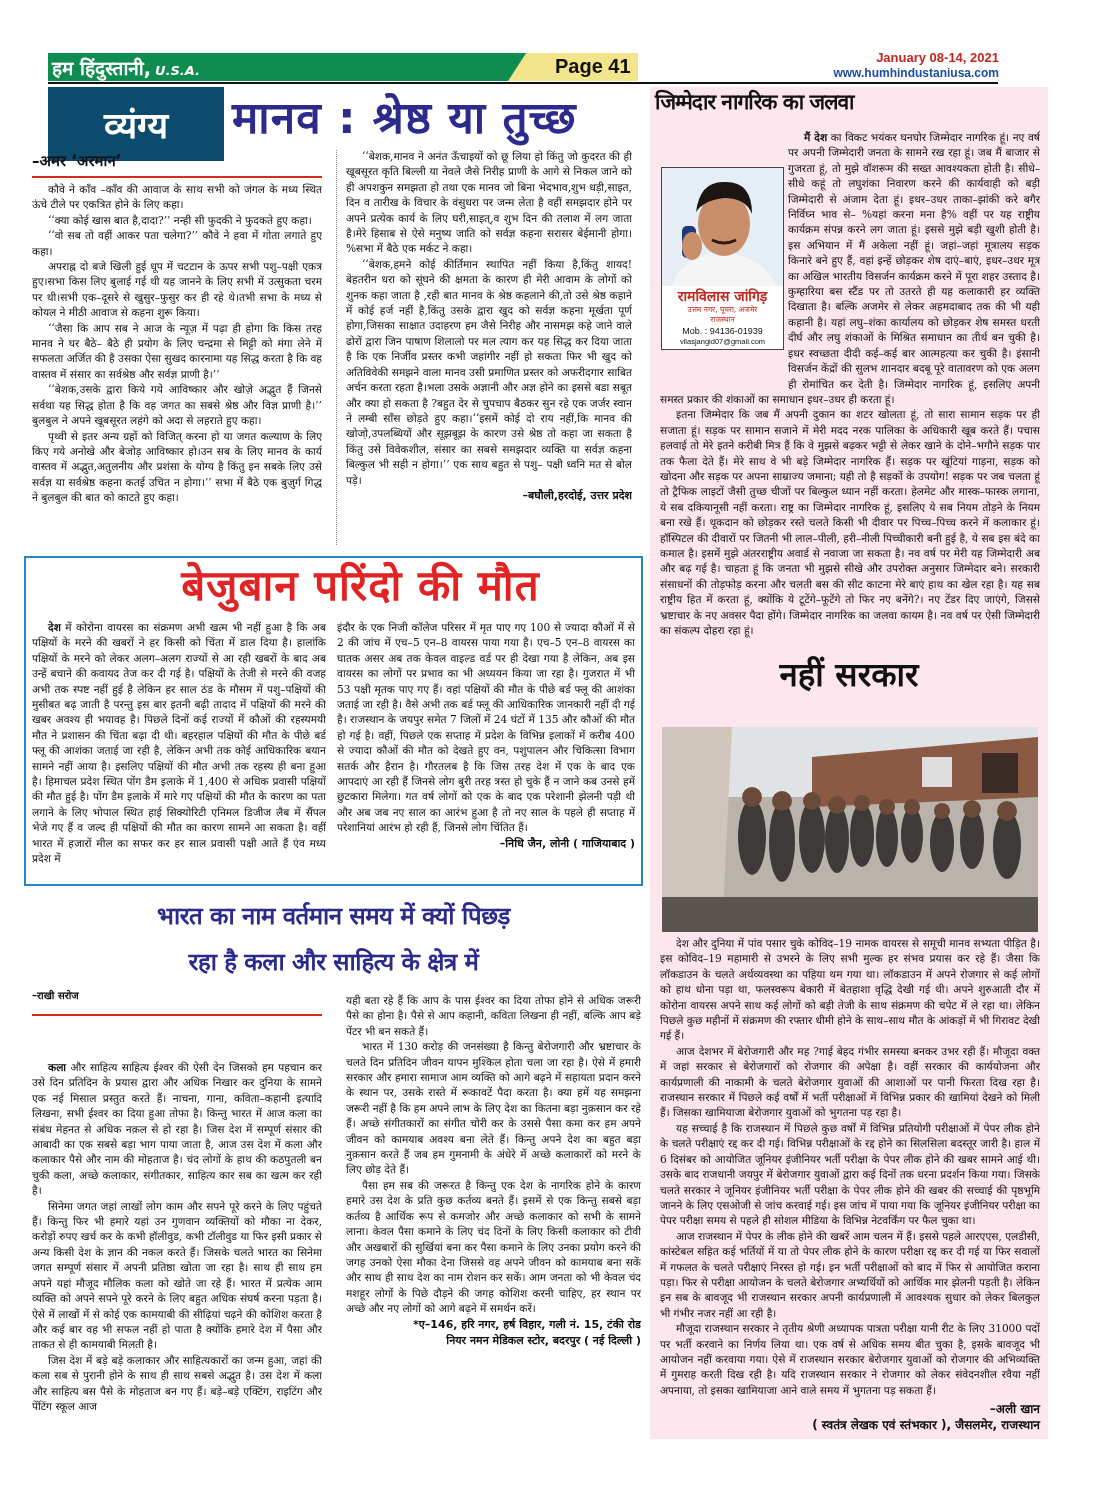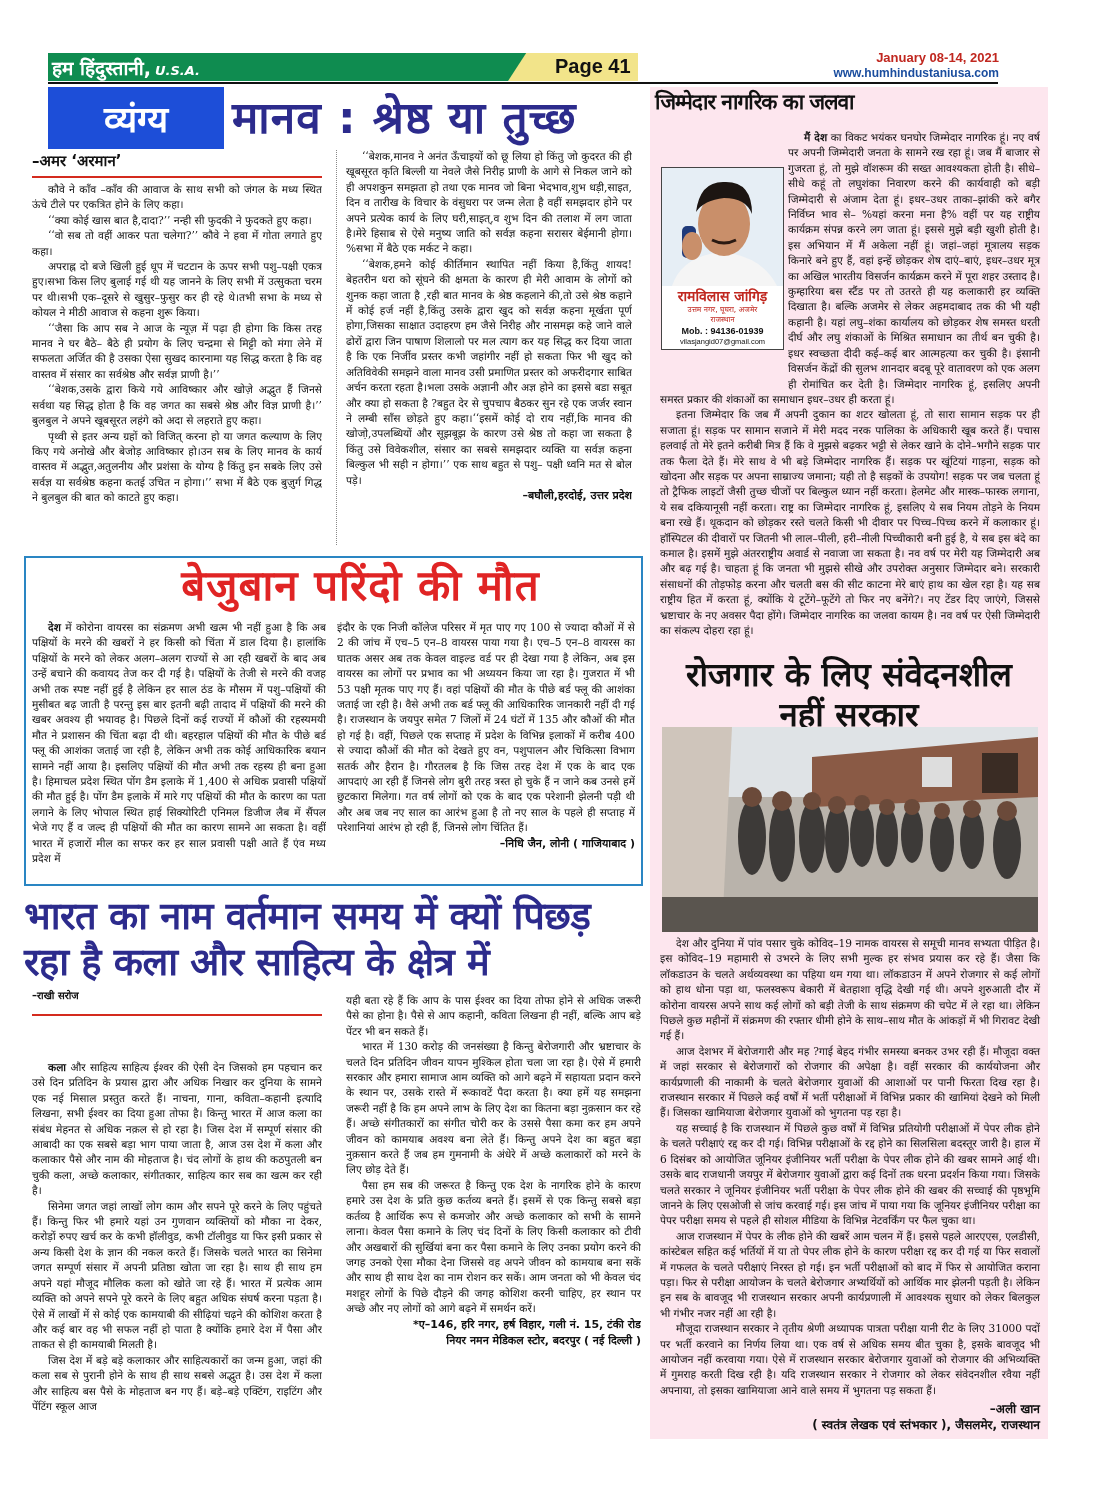--- a/index.html
+++ b/index.html
@@ -14,56 +14,56 @@
   #masthead-bar { left: 48px; top: 53px; width: 590px; height: 28px; background: #0f8c50; }
   #masthead-title { left: 52px; top: 55px; font-family: "DejaVu Sans", sans-serif; font-weight: bold; color: #fff; font-size: 19px; }
   #masthead-sub { font-style: italic; font-size: 13px; margin-left: 4px; margin-top: 48px; }
   #page-tab { left: 508px; top: 53px; width: 130px; height: 28px; background: #f2e48a; clip-path: polygon(14% 0, 100% 0, 100% 100%, 0 100%); }
   #page-label { left: 555px; top: 55px; font-family: "Liberation Sans", sans-serif; font-weight: bold; font-size: 20px; color: #111; }
   #issue-date { right: 96px; top: 50px; font-family: "Liberation Sans", sans-serif; font-size: 13px; font-weight: bold; color: #c0271f; text-align: right; }
   #website { right: 96px; top: 66px; font-family: "Liberation Sans", sans-serif; font-size: 12px; font-weight: bold; color: #1a4d9e; text-align: right; }
   #masthead-rule { left: 48px; top: 82px; width: 950px; height: 2px; background: #111; }
 
   
-  #satire-tag { left: 48px; top: 87px; width: 176px; height: 62px; background: #1d4ed8; display:flex; align-items:center; justify-content:center; }
+  #satire-tag { left: 48px; top: 87px; width: 176px; height: 74px; background: #0c4a6e; display:flex; align-items:center; justify-content:center; }
   #satire-tag span { font-family: "DejaVu Sans", sans-serif; font-weight: bold; font-size: 36px; color: #fff; }
   #satire-headline { left: 232px; top: 86px; font-family: "DejaVu Sans", sans-serif; font-weight: bold; font-size: 44px; color: #2c2b8c; letter-spacing: 1px; }
   #satire-author { left: 32px; top: 150px; font-family: "DejaVu Sans", sans-serif; font-weight: bold; font-size: 15px; }
   #satire-rule { left: 32px; top: 176px; width: 290px; height: 2px; background: #d42b1e; }
   #satire-col1 { left: 32px; top: 182px; width: 290px; height: 364px; overflow: hidden; }
   #satire-col2 { left: 346px; top: 149px; width: 286px; height: 400px; overflow: hidden; }
   .coldivider { width: 0; border-left: 1px dotted #888; }
   #divider-satire { left: 336px; top: 150px; height: 395px; }
 
   
   #pink-box { left: 650px; top: 87px; width: 398px; height: 1352px; background: #fde6ee; }
   #civic-headline { left: 655px; top: 87px; font-family: "DejaVu Sans", sans-serif; font-weight: bold; font-size: 21px; color: #111; letter-spacing: -1px; }
   #civic-body { left: 660px; top: 130px; width: 380px; }
   #author-photo-box { left: 661px; top: 167px; width: 123px; height: 183px; border: 1px solid #444; background: #fff; }
   #author-photo { left: 662px; top: 168px; width: 121px; height: 118px; background: linear-gradient(180deg, #dfe9f2 0%, #eef3f7 100%); overflow: hidden; }
   #author-caption { left: 662px; top: 288px; width: 121px; text-align: center; }
   #author-name { font-family: "DejaVu Sans", sans-serif; font-weight: bold; color: #c0271f; font-size: 14px; line-height: 17px; display:block; }
   #author-addr { font-family: "DejaVu Sans", sans-serif; color: #c0271f; font-size: 7.5px; line-height: 10px; display:block; }
-  #author-mob { font-family: "Liberation Sans", sans-serif; font-weight: bold; font-size: 9px; line-height: 12px; display:block; }
+  #author-mob { font-family: "Liberation Sans", sans-serif; font-weight: normal; font-size: 9px; line-height: 12px; display:block; }
   #author-email { font-family: "Liberation Sans", sans-serif; font-size: 7.5px; line-height: 10px; display:block; }
 
   #jobs-headline { left: 650px; top: 655px; width: 398px; text-align: center; font-family: "DejaVu Sans", sans-serif; font-weight: bold; font-size: 33px; line-height: 40px; color: #111; }
   #jobs-photo { left: 662px; top: 727px; width: 376px; height: 205px; overflow: hidden; background: #8a8a8a; }
   #jobs-body { left: 660px; top: 936px; width: 380px; }
   #jobs-signoff { left: 660px; top: 1401px; width: 380px; text-align: right; font-family: "DejaVu Sans", sans-serif; font-weight: bold; font-size: 12px; line-height: 16px; }
 
   
   #birds-box { left: 24px; top: 556px; width: 619px; height: 330px; border: 2px solid #2a86c3; }
   #birds-headline { left: 24px; top: 556px; width: 673px; text-align: center; font-family: "DejaVu Sans", sans-serif; font-weight: bold; font-size: 42px; color: #e02424; line-height: 60px; letter-spacing: 1px; }
   #birds-col1 { left: 32px; top: 620px; width: 294px; height: 250px; overflow: hidden; }
   #birds-col2 { left: 337px; top: 620px; width: 298px; height: 260px; overflow: hidden; }
   #birds-byline { text-align: right; font-family: "DejaVu Sans", sans-serif; font-weight: bold; font-size: 11px; text-indent: 0 !important; }
 
   
-  #art-headline { left: 24px; top: 893px; width: 619px; text-align: left; font-family: "DejaVu Sans", sans-serif; font-weight: bold; font-size: 38px; line-height: 46px; color: #2c2b8c; letter-spacing: -0.5px; }
+  #art-headline { left: 24px; top: 893px; width: 619px; text-align: center; font-family: "DejaVu Sans", sans-serif; font-weight: bold; font-size: 24px; line-height: 46px; color: #2c2b8c; letter-spacing: -0.5px; }
   #art-author { left: 32px; top: 988px; font-family: "DejaVu Sans", sans-serif; font-weight: bold; font-size: 10px; }
   #art-rule { left: 32px; top: 1014px; width: 290px; height: 2px; background: #d42b1e; }
   #art-col1 { left: 32px; top: 1060px; width: 290px; height: 420px; overflow: hidden; }
   #art-col2 { left: 346px; top: 993px; width: 295px; height: 460px; overflow: hidden; }
   #art-address { text-align: right; font-family: "DejaVu Sans", sans-serif; font-weight: bold; font-size: 11px; line-height: 16px; text-indent: 0 !important; }
 
   .lead { font-weight: bold; }
   .signoff-bold { font-family: "DejaVu Sans", sans-serif; font-weight: bold; text-align: right; text-indent: 0 !important; font-size: 11px; }
 </style>
 </head>
@@ -126,21 +126,20 @@
 </div>
 <div class="abs" id="author-caption">
   <span id="author-name">रामविलास जांगिड़</span>
   <span id="author-addr">उत्तम नगर, घूघरा, अजमेर</span>
   <span id="author-addr">राजस्थान</span>
   <span id="author-mob">Mob. : 94136-01939</span>
   <span id="author-email">vilasjangid07@gmail.com</span>
 </div>
 
 <div class="abs" id="jobs-headline">
-  <div>रोजगार के लिए संवेदनशील</div>
   <div>नहीं सरकार</div>
 </div>
 <div class="abs" id="jobs-photo">
   <svg width="376" height="205" viewBox="0 0 376 205">
     <rect width="376" height="205" fill="#b9b3ab"></rect>
     <rect x="0" y="0" width="376" height="70" fill="#dfe3e6"></rect>
     <path d="M150 30 L376 10 L376 70 L150 80 Z" fill="#8a5a45"></path>
     <rect x="260" y="30" width="30" height="30" fill="#ddd"></rect>
     <rect x="320" y="26" width="36" height="40" fill="#3a2c24"></rect>
     <path d="M0 0 L70 0 L60 205 L0 205 Z" fill="#cfc5bb"></path>

